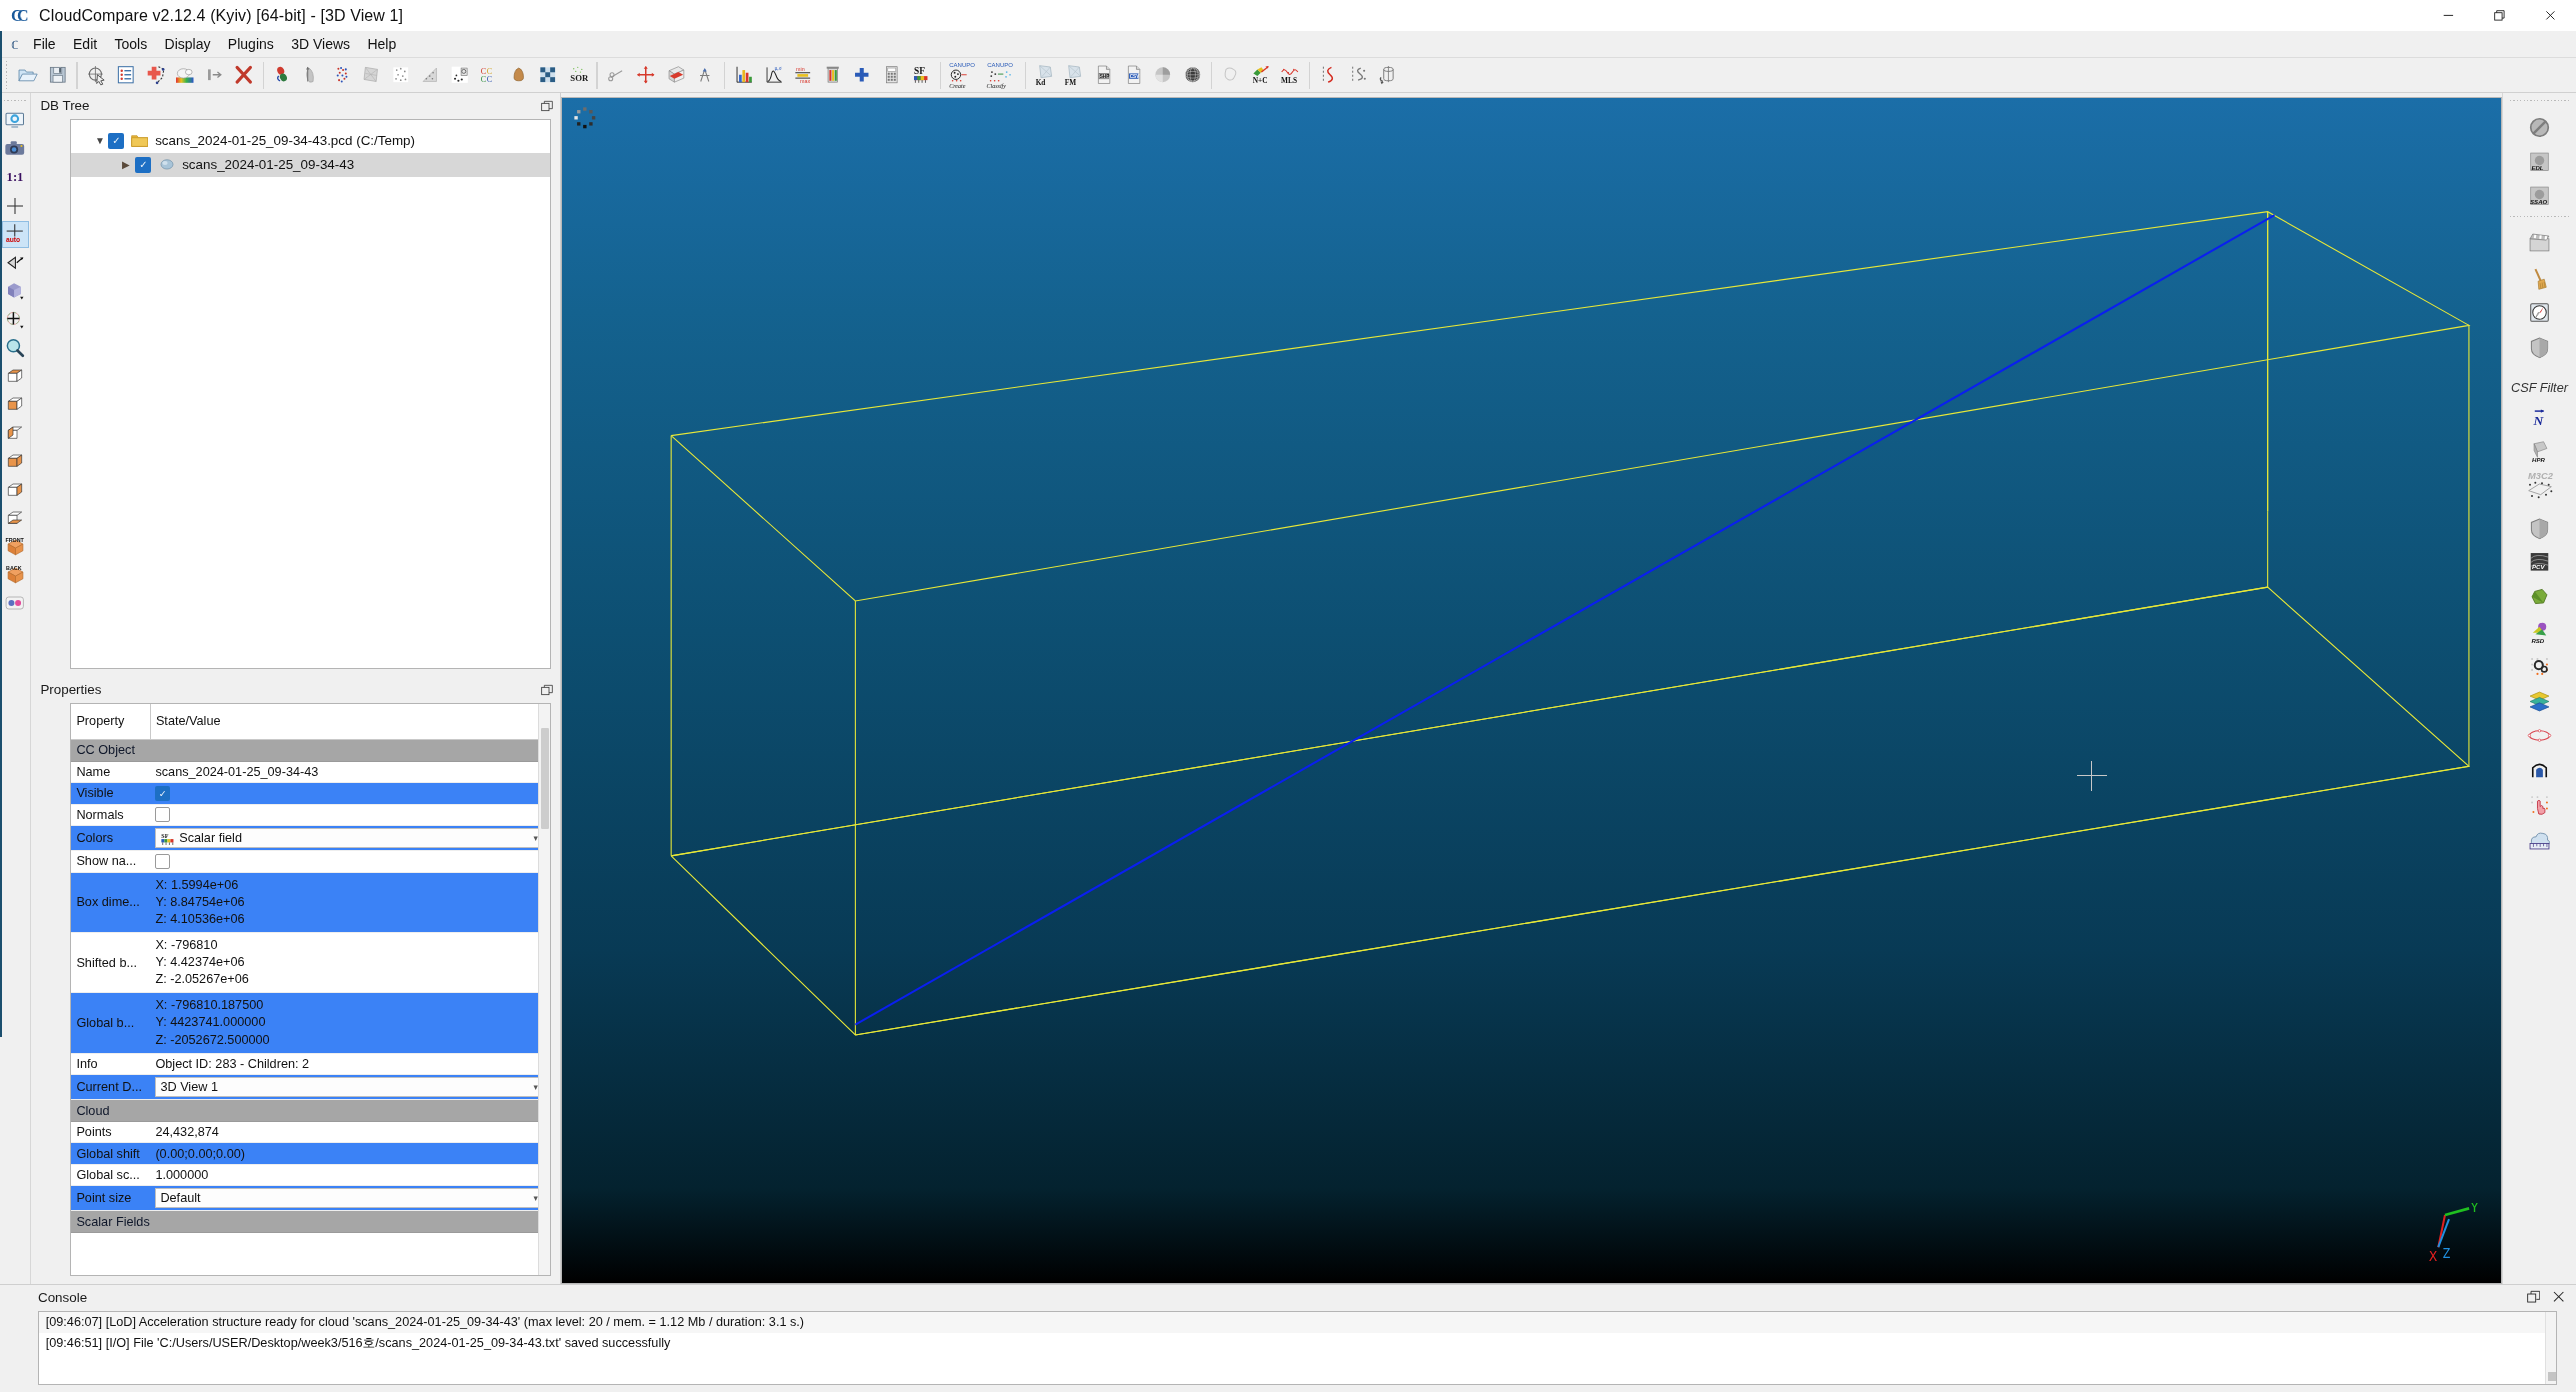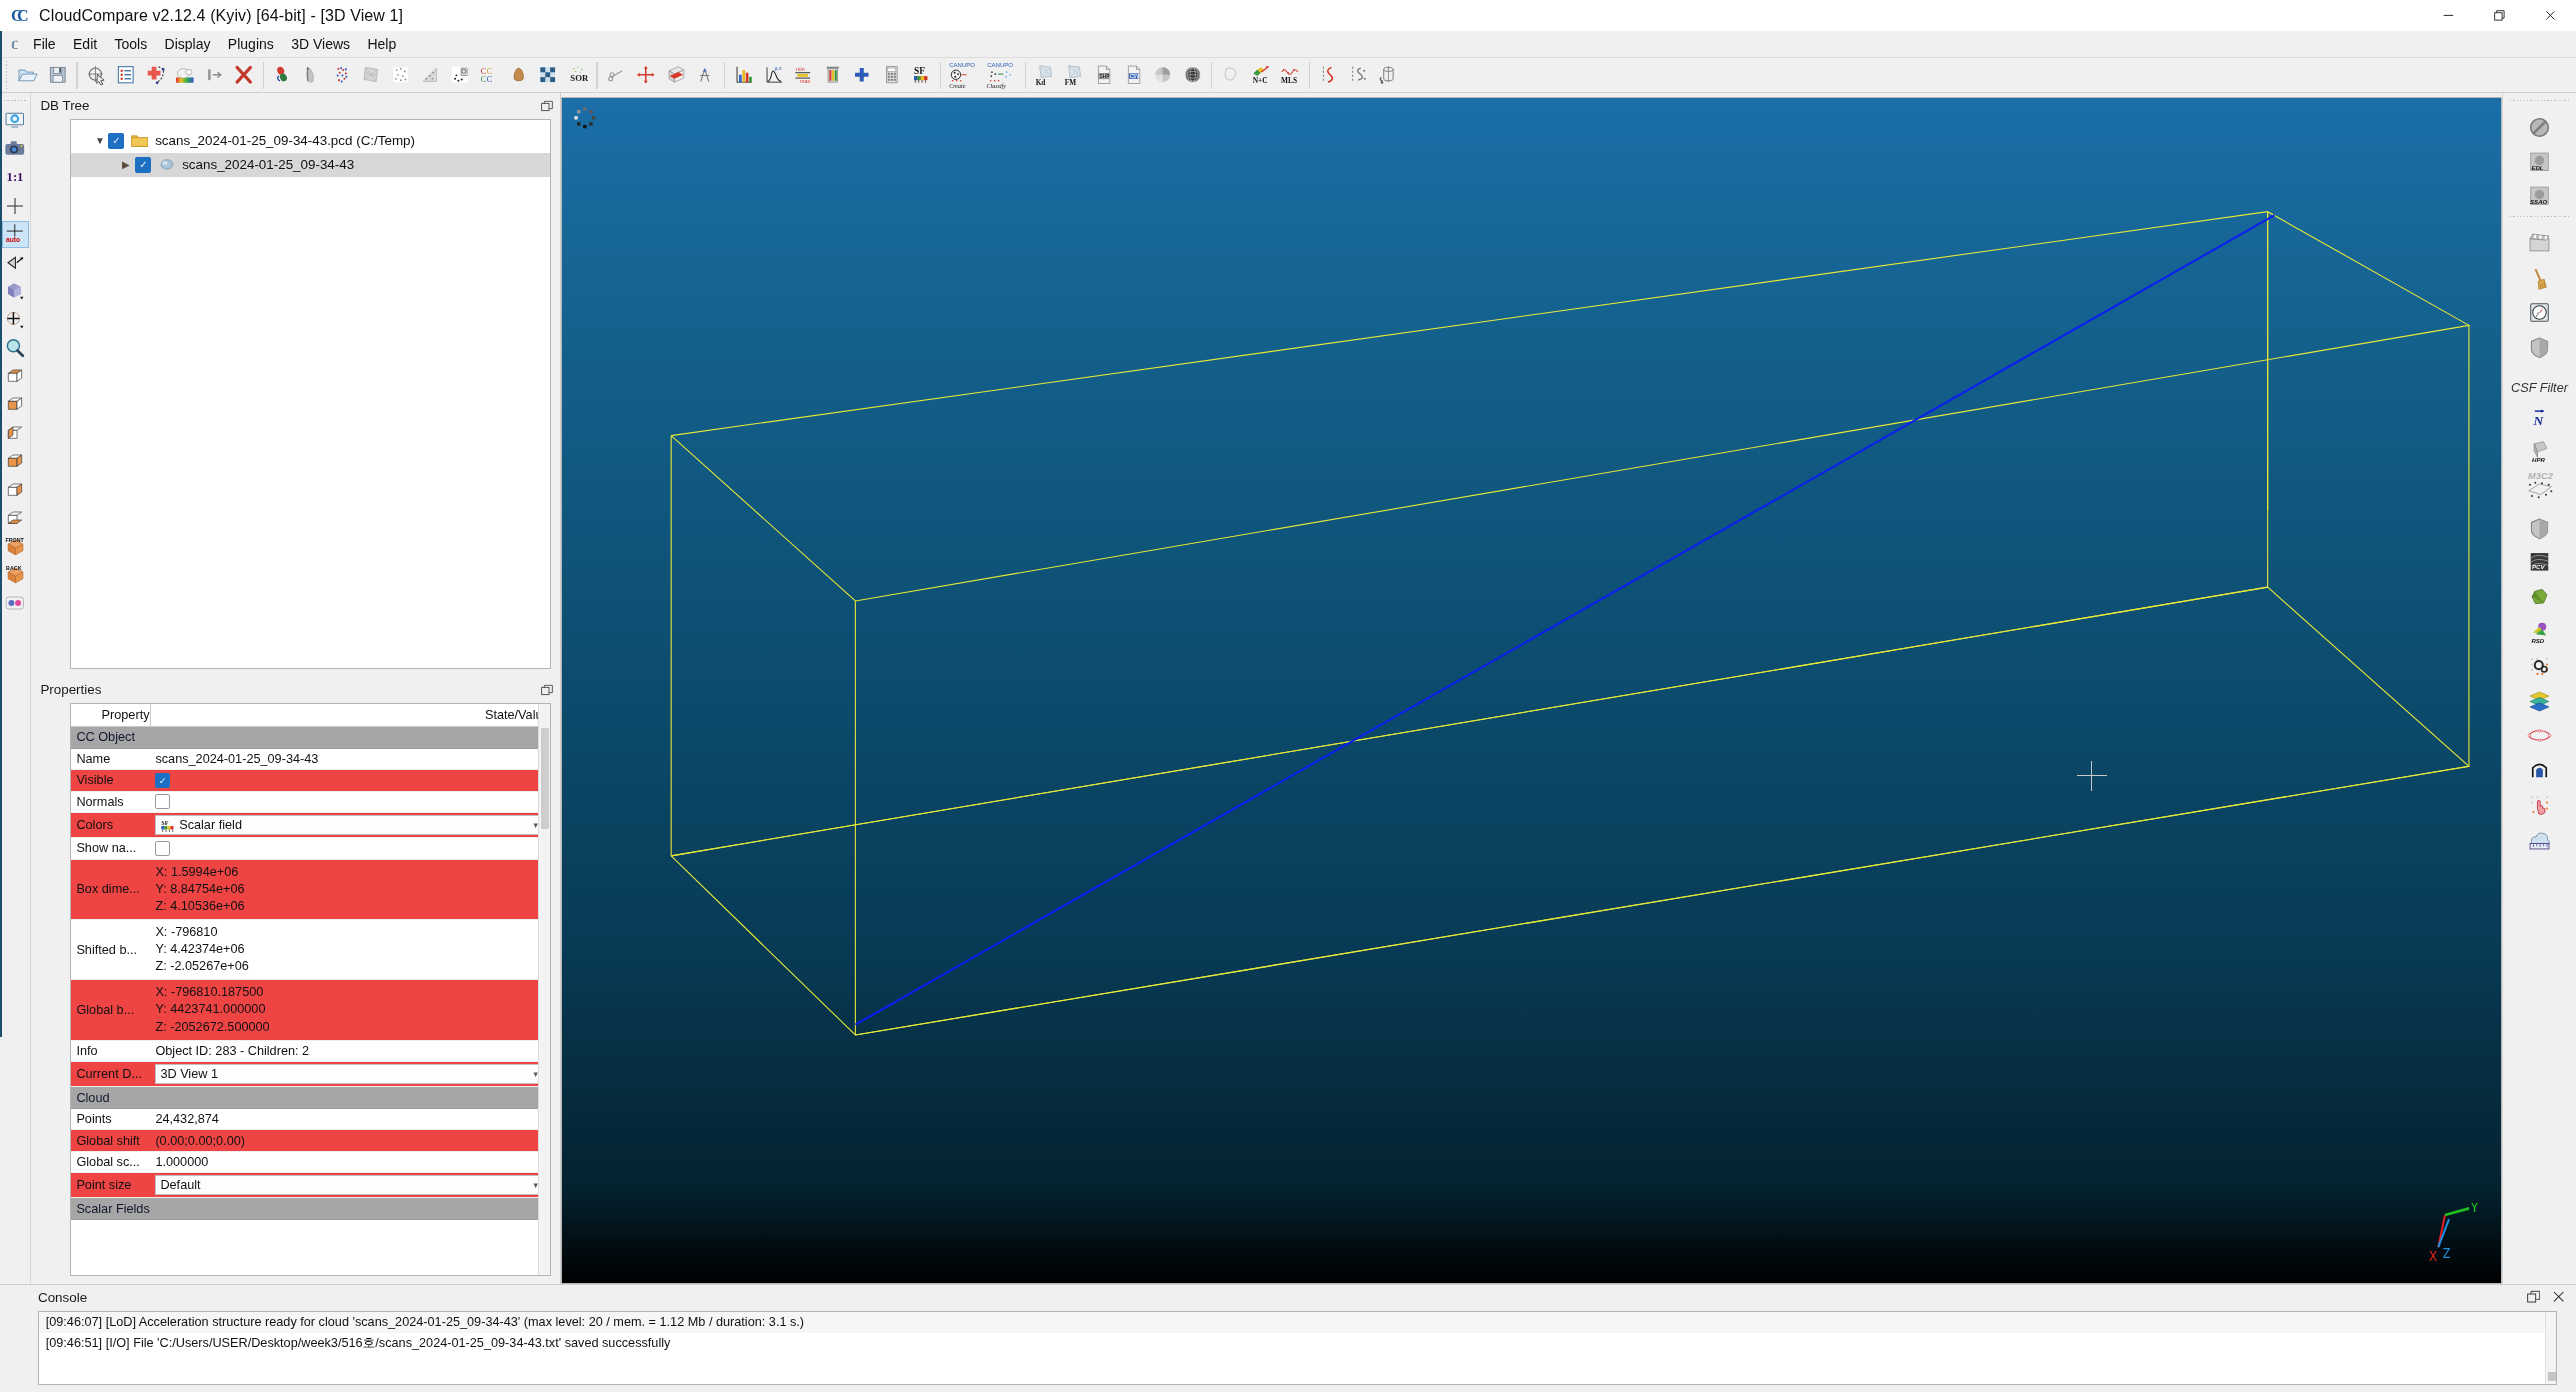--- a/index.html
+++ b/index.html
@@ -153,33 +153,33 @@
     background: #1d6fc4; border-radius: 2px;
     display: flex; align-items: center; justify-content: center;
     color: #eaf3fb; font-size: 10px; line-height: 1;
   }
   .tree-icon { width: 20px; flex: 0 0 20px; margin-right: 5.4px; display: flex; align-items: center; justify-content: center; }
 
   
   #props-dock { flex: 1 1 auto; }
   .proptable { width: 100%; border-collapse: collapse; font-size: 12.7px; color: #111; }
   .proptable th {
-    text-align: right; font-weight: normal; font-size: 12.7px;
+    text-align: left; font-weight: normal; font-size: 12.7px;
     padding: 3.4px 0 3.4px 5.4px; background: #ffffff;
     border-bottom: 0.7px solid #c9c9c9; border-right: 0.7px solid #c9c9c9;
-    height: 23px;
+    height: 36px;
   }
   .proptable th.col2 { border-right: none; }
   .proptable td {
     padding: 2px 0 2px 5.4px; vertical-align: middle;
     border-bottom: 0.7px solid #eeeeee;
     height: 21.5px;
   }
   .proptable td.pname { width: 79px; min-width: 79px; }
-  .proptable tr.alt td { background: #ef4444; }
+  .proptable tr.alt td { background: #3b82f6; }
   .proptable tr.sect td {
     background: #a6a6a6; color: #0f172a; font-size: 12.7px;
     height: 21.5px; border-bottom: 0.7px solid #9a9a9a;
   }
   .proptable td.multi { line-height: 1.35; white-space: pre-line; padding-top: 4px; padding-bottom: 4px; }
   .chk-sm { width: 14.8px; height: 14.8px; background: #1d6fc4; border-radius: 2px;
             display: inline-flex; align-items: center; justify-content: center;
             color: #eaf3fb; font-size: 9.4px; }
   .chk-sm.off { background: #fff; border: 0.7px solid #9a9a9a; color: transparent; }
   .combo {

